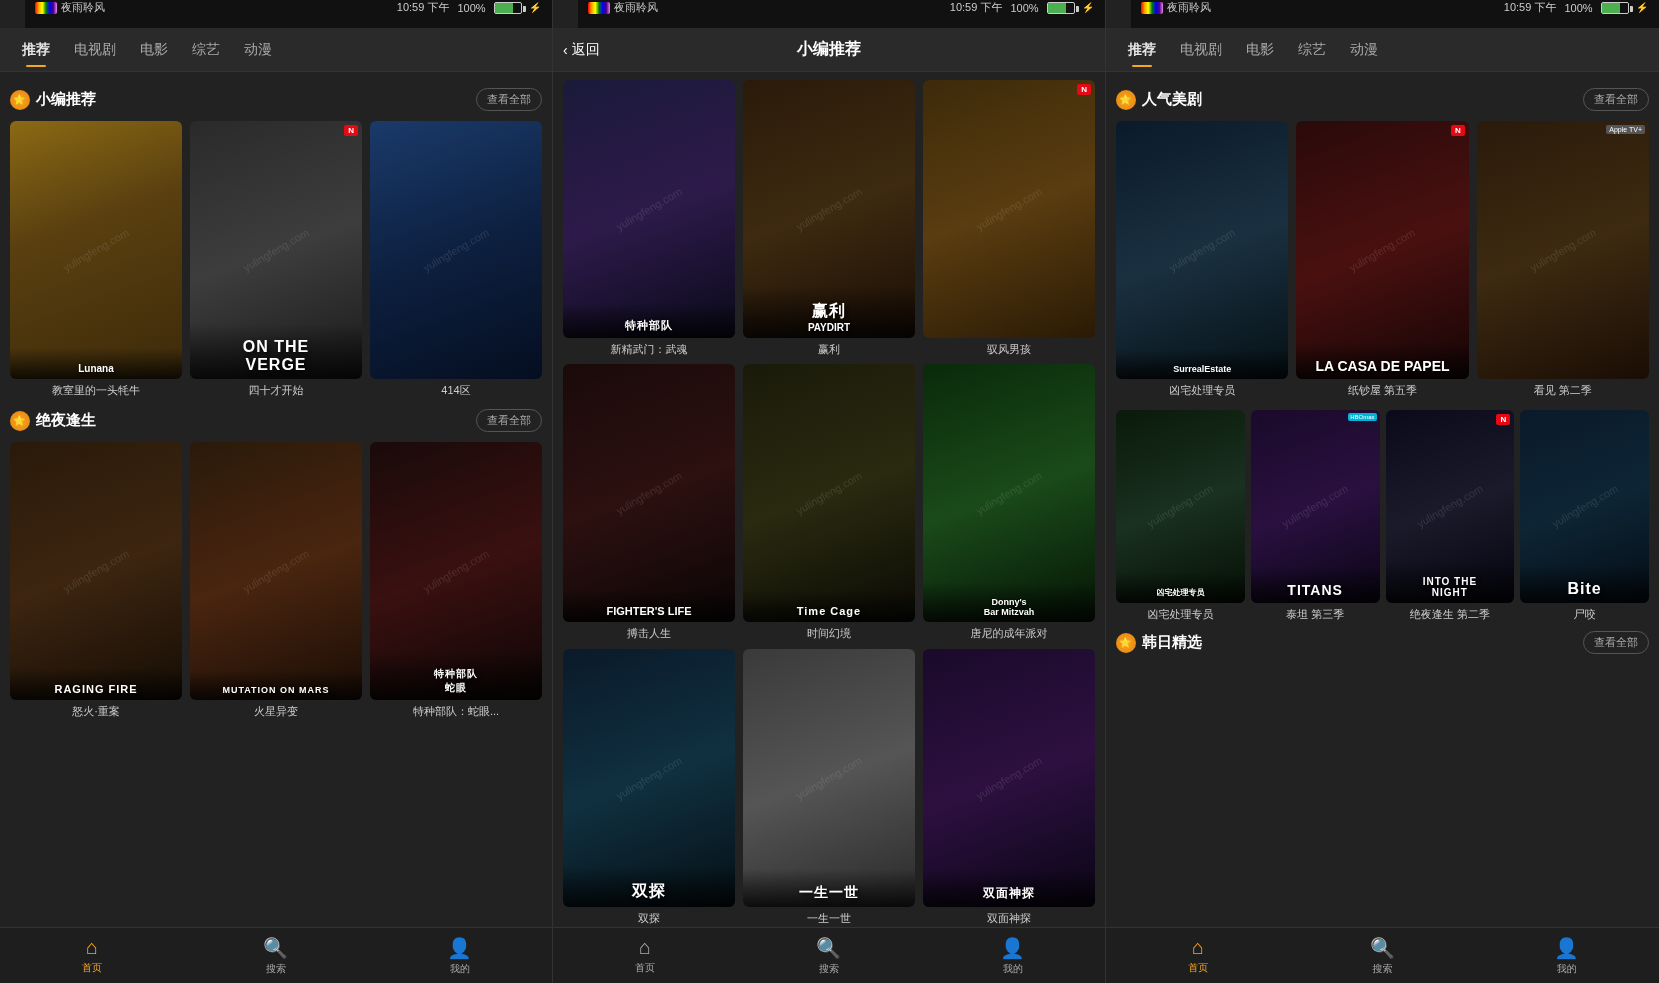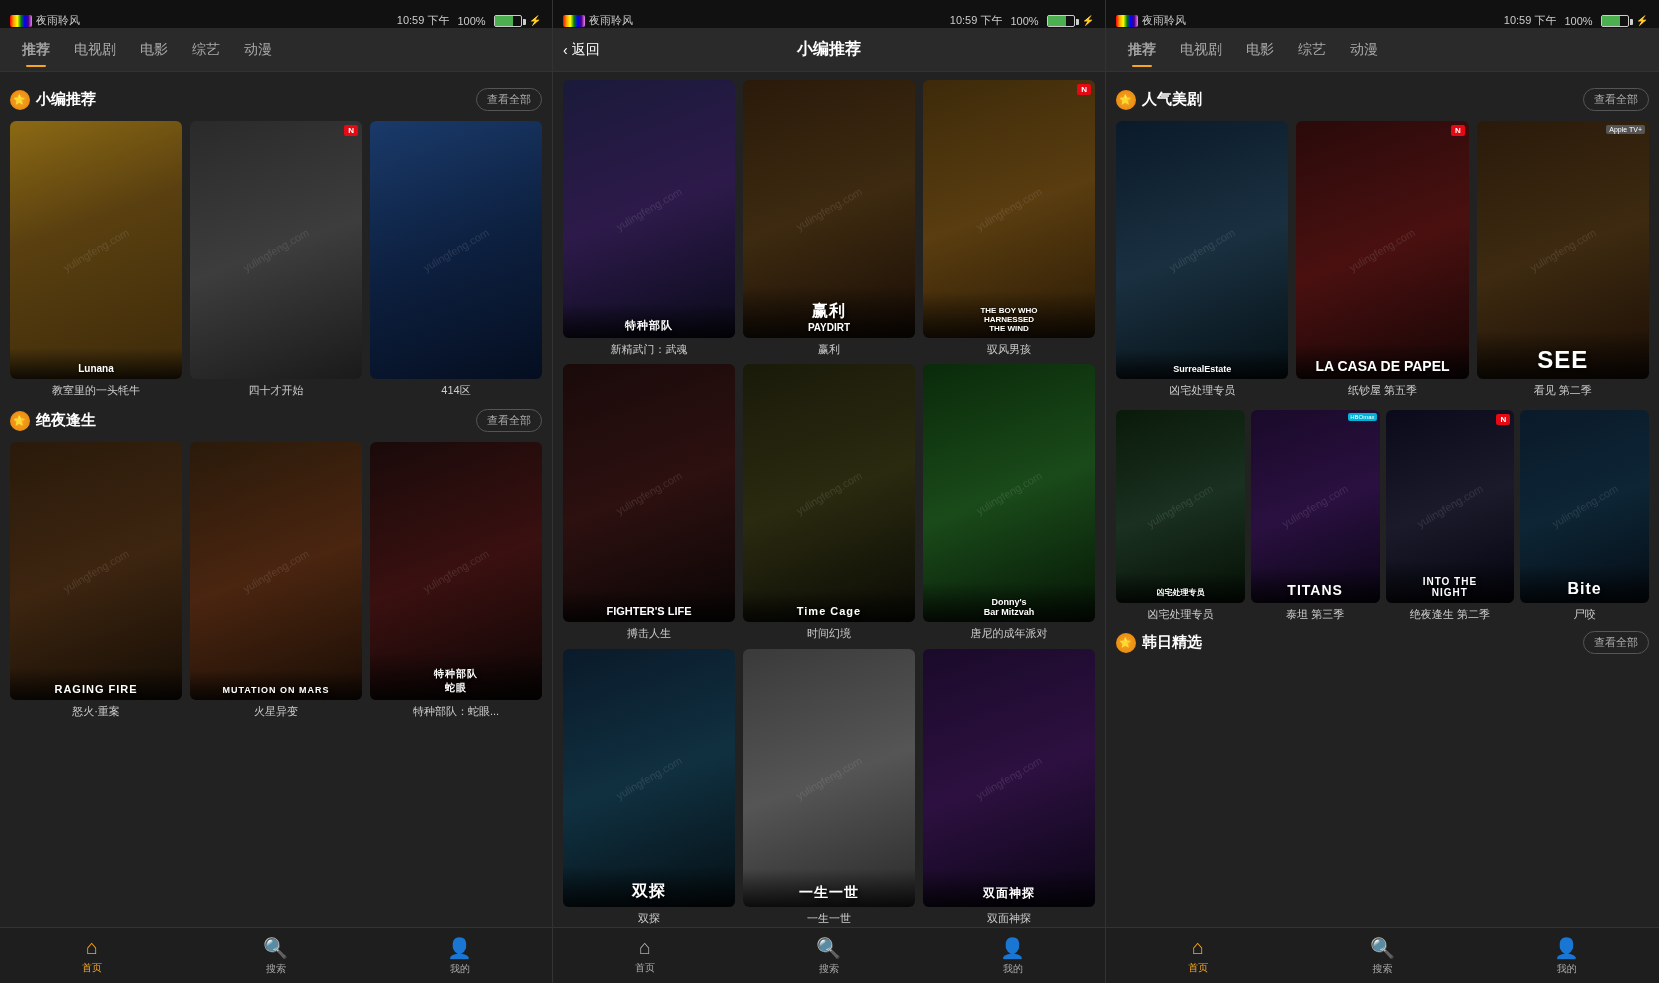--- a/index.html
+++ b/index.html
@@ -28,24 +28,25 @@
       background: #222222;
       border-right: 1px solid #333;
       overflow: hidden;
     }
 
     
     .status-bar {
       height: 28px;
       background: #111;
       display: flex;
-      align-items: flex-end;
+      align-items: flex-start;
       justify-content: space-between;
       padding: 0 10px;
       flex-shrink: 0;
+      margin-left: 25px;
     }
     .status-left {
       display: flex;
       align-items: center;
       gap: 4px;
     }
     .rainbow-icon {
       background: linear-gradient(90deg, red, orange, yellow, green, blue, indigo, violet);
       border-radius: 2px;
       width: 22px; height: 12px;
@@ -92,21 +93,21 @@
     }
     .nav-tab {
       color: #aaa;
       font-size: 14px;
       padding: 8px 12px;
       cursor: pointer;
       position: relative;
       white-space: nowrap;
     }
     .nav-tab.active {
-      color: #a3a3a3;
+      color: #e5e5e5;
       font-weight: bold;
     }
     .nav-tab.active::after {
       content: '';
       position: absolute;
       bottom: 0; left: 50%;
       transform: translateX(-50%);
       width: 20px; height: 2px;
       background: #f5a623;
       border-radius: 2px;
@@ -374,20 +375,23 @@
               <div class="poster-title-overlay">Lunana</div>
             </div>
           </div>
           <div class="movie-title-below">教室里的一头牦牛</div>
         </div>
 
         <div class="movie-card">
           <div class="poster-placeholder p-ontheverge">
             <div class="netflix-badge">N</div>
             <div class="watermark">yulingfeng.com</div>
+            <div class="poster-text">
+              <div class="poster-big-text">ON THE<br>VERGE</div>
+            </div>
           </div>
           <div class="movie-title-below">四十才开始</div>
         </div>
 
         <div class="movie-card">
           <div class="poster-placeholder p-414">
             <div class="watermark">yulingfeng.com</div>
           </div>
           <div class="movie-title-below">414区</div>
         </div>
@@ -492,23 +496,20 @@
               <div class="poster-big-text" style="font-size:16px;">赢利</div>
               <div class="poster-title-overlay">PAYDIRT</div>
             </div>
           </div>
           <div class="movie-title-below">赢利</div>
         </div>
         <div class="movie-card">
           <div class="poster-placeholder p-wind">
             <div class="netflix-badge">N</div>
             <div class="watermark">yulingfeng.com</div>
-            <div class="poster-text">
-              <div class="poster-title-overlay" style="font-size:8px;">THE BOY WHO<br>HARNESSED<br>THE WIND</div>
-            </div>
           </div>
           <div class="movie-title-below">驭风男孩</div>
         </div>
       </div>
 
       <div class="p2-grid">
         <div class="movie-card">
           <div class="poster-placeholder p-fight">
             <div class="watermark">yulingfeng.com</div>
             <div class="poster-text">
@@ -637,23 +638,20 @@
             <div class="poster-text">
               <div class="poster-title-overlay" style="font-size:14px;">LA CASA DE PAPEL</div>
             </div>
           </div>
           <div class="movie-title-below">纸钞屋 第五季</div>
         </div>
         <div class="movie-card">
           <div class="poster-placeholder p-see">
             <div style="position:absolute;top:4px;right:4px;background:#555;color:#fff;font-size:7px;padding:1px 3px;border-radius:2px;">Apple TV+</div>
             <div class="watermark">yulingfeng.com</div>
-            <div class="poster-text">
-              <div class="poster-big-text" style="font-size:24px;">SEE</div>
-            </div>
           </div>
           <div class="movie-title-below">看见 第二季</div>
         </div>
       </div>
 
       <div style="display: flex; gap: 6px; margin-bottom: 8px; margin-top: 0px;">
         <div class="movie-card" style="flex:1;">
           <div class="poster-placeholder p-haunted" style="aspect-ratio:2/3;">
             <div class="watermark">yulingfeng.com</div>
             <div class="poster-text">

